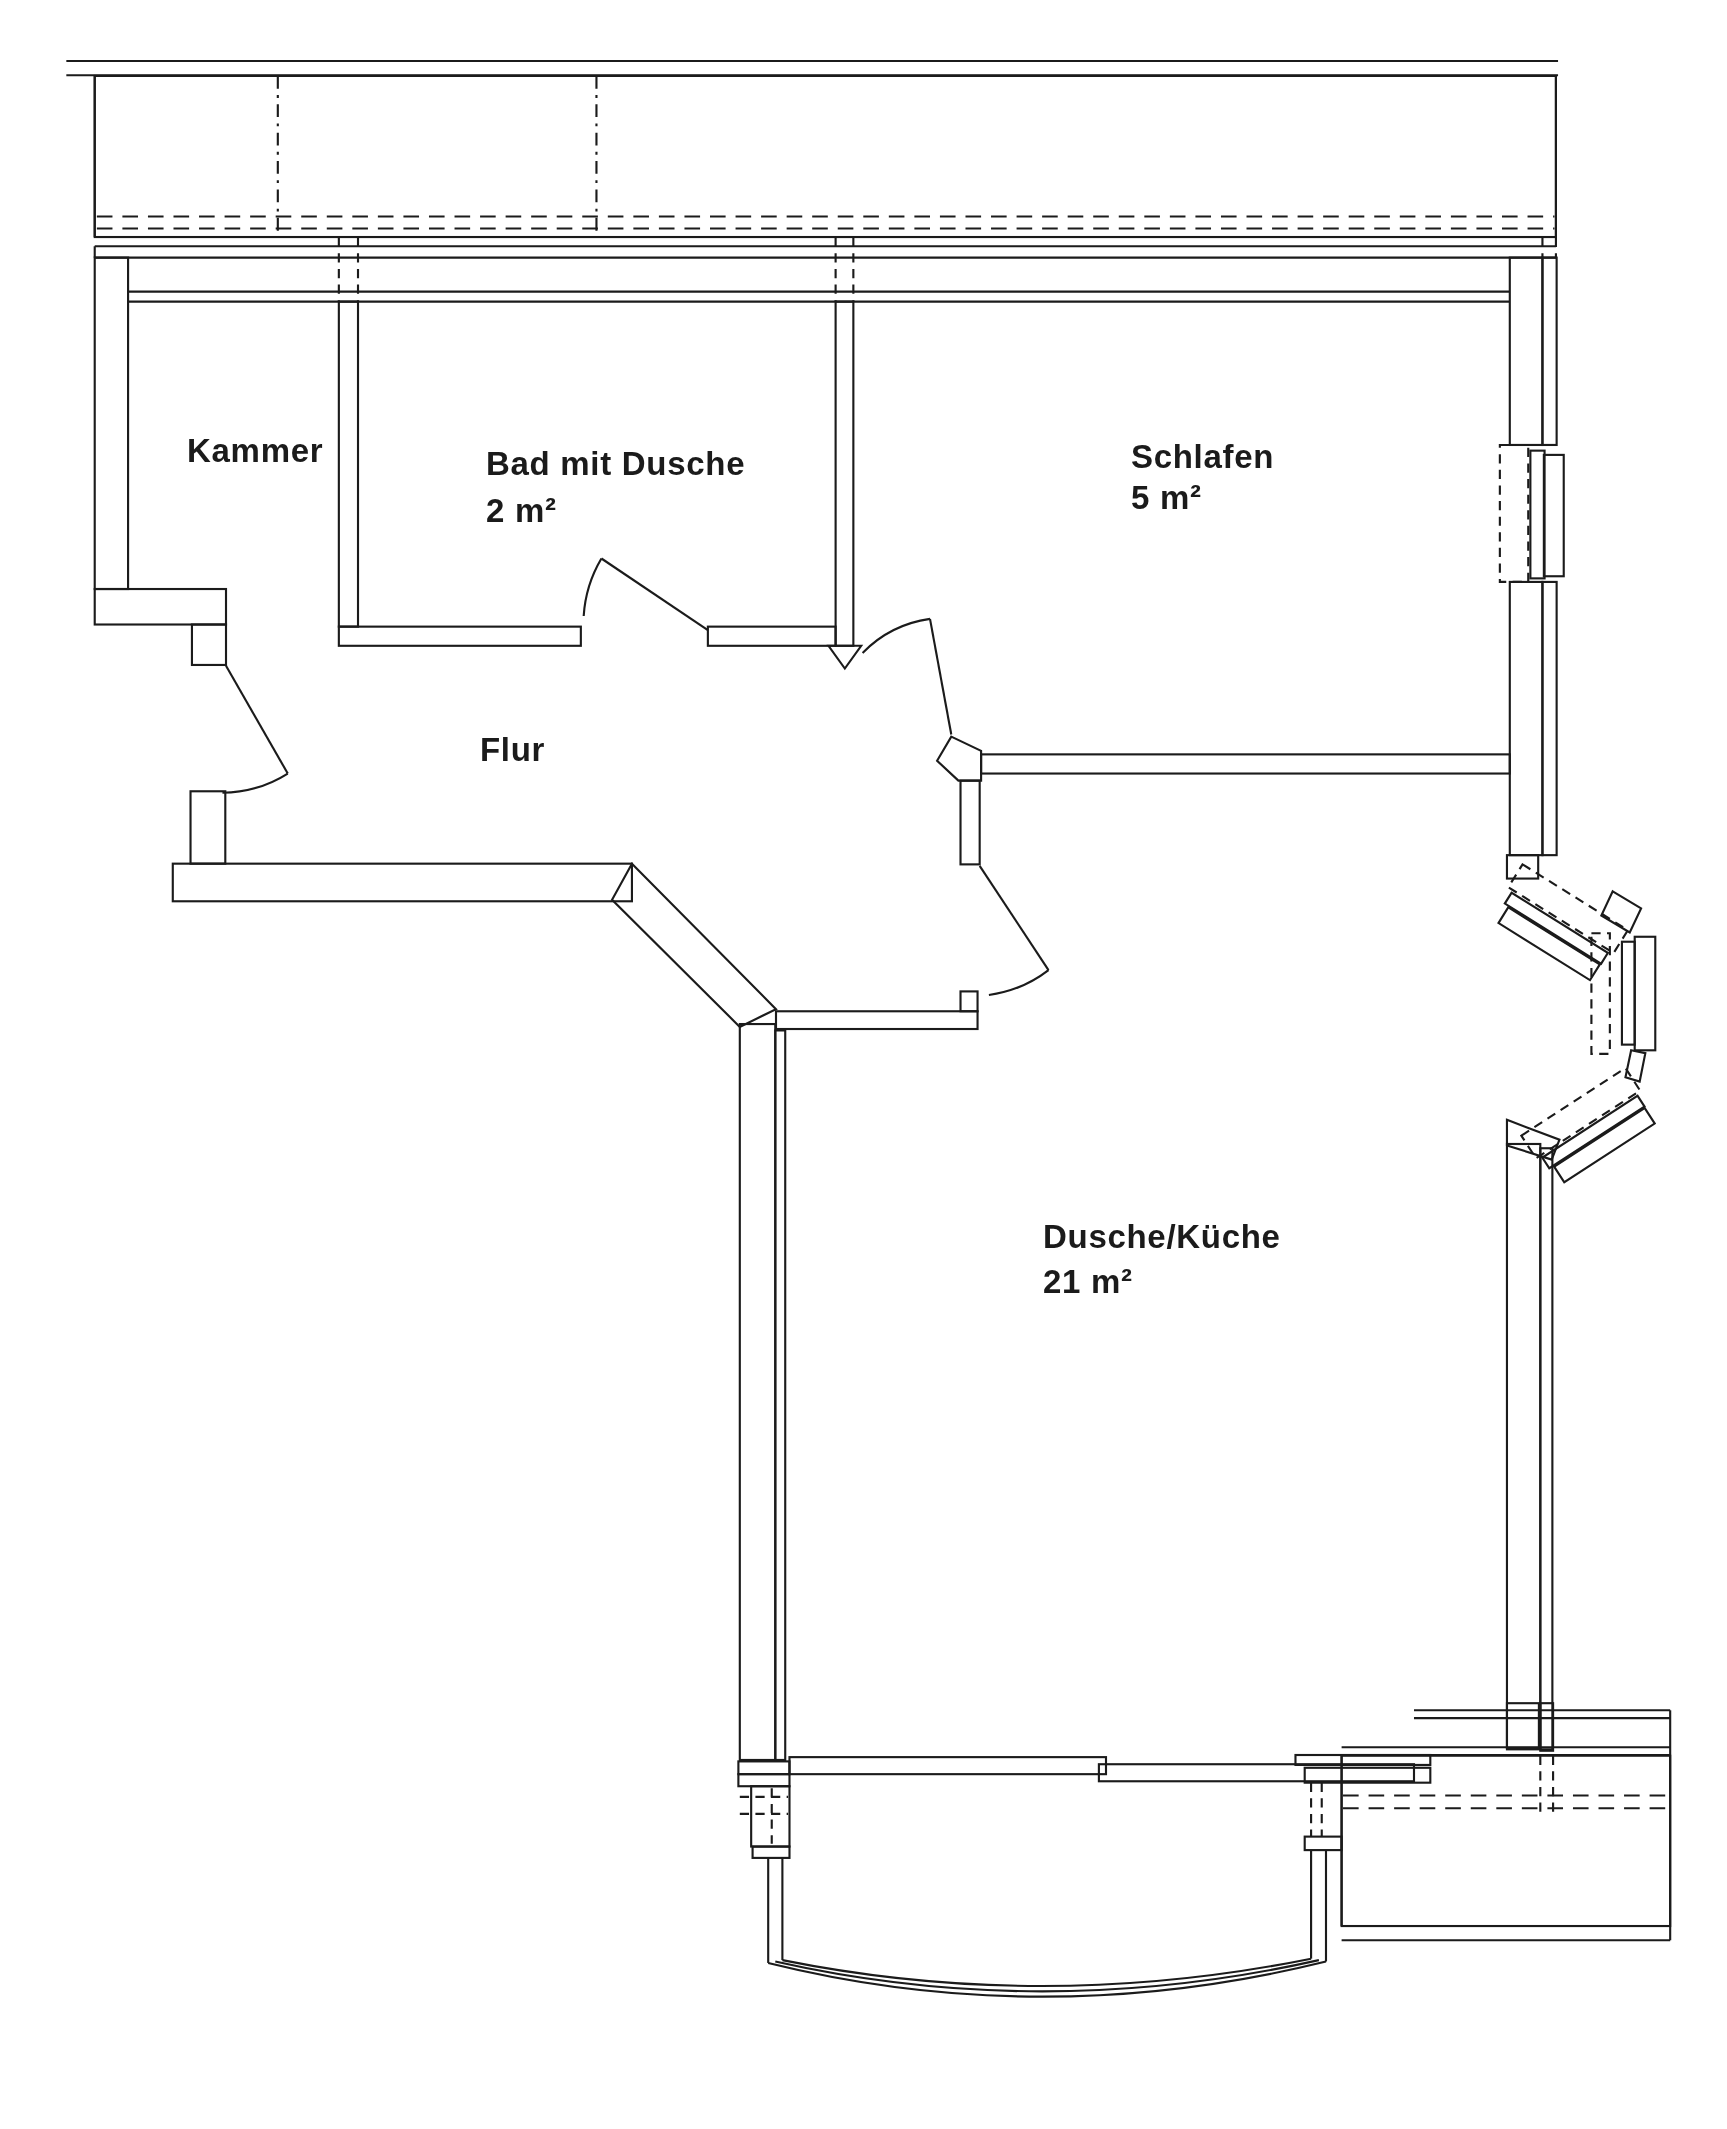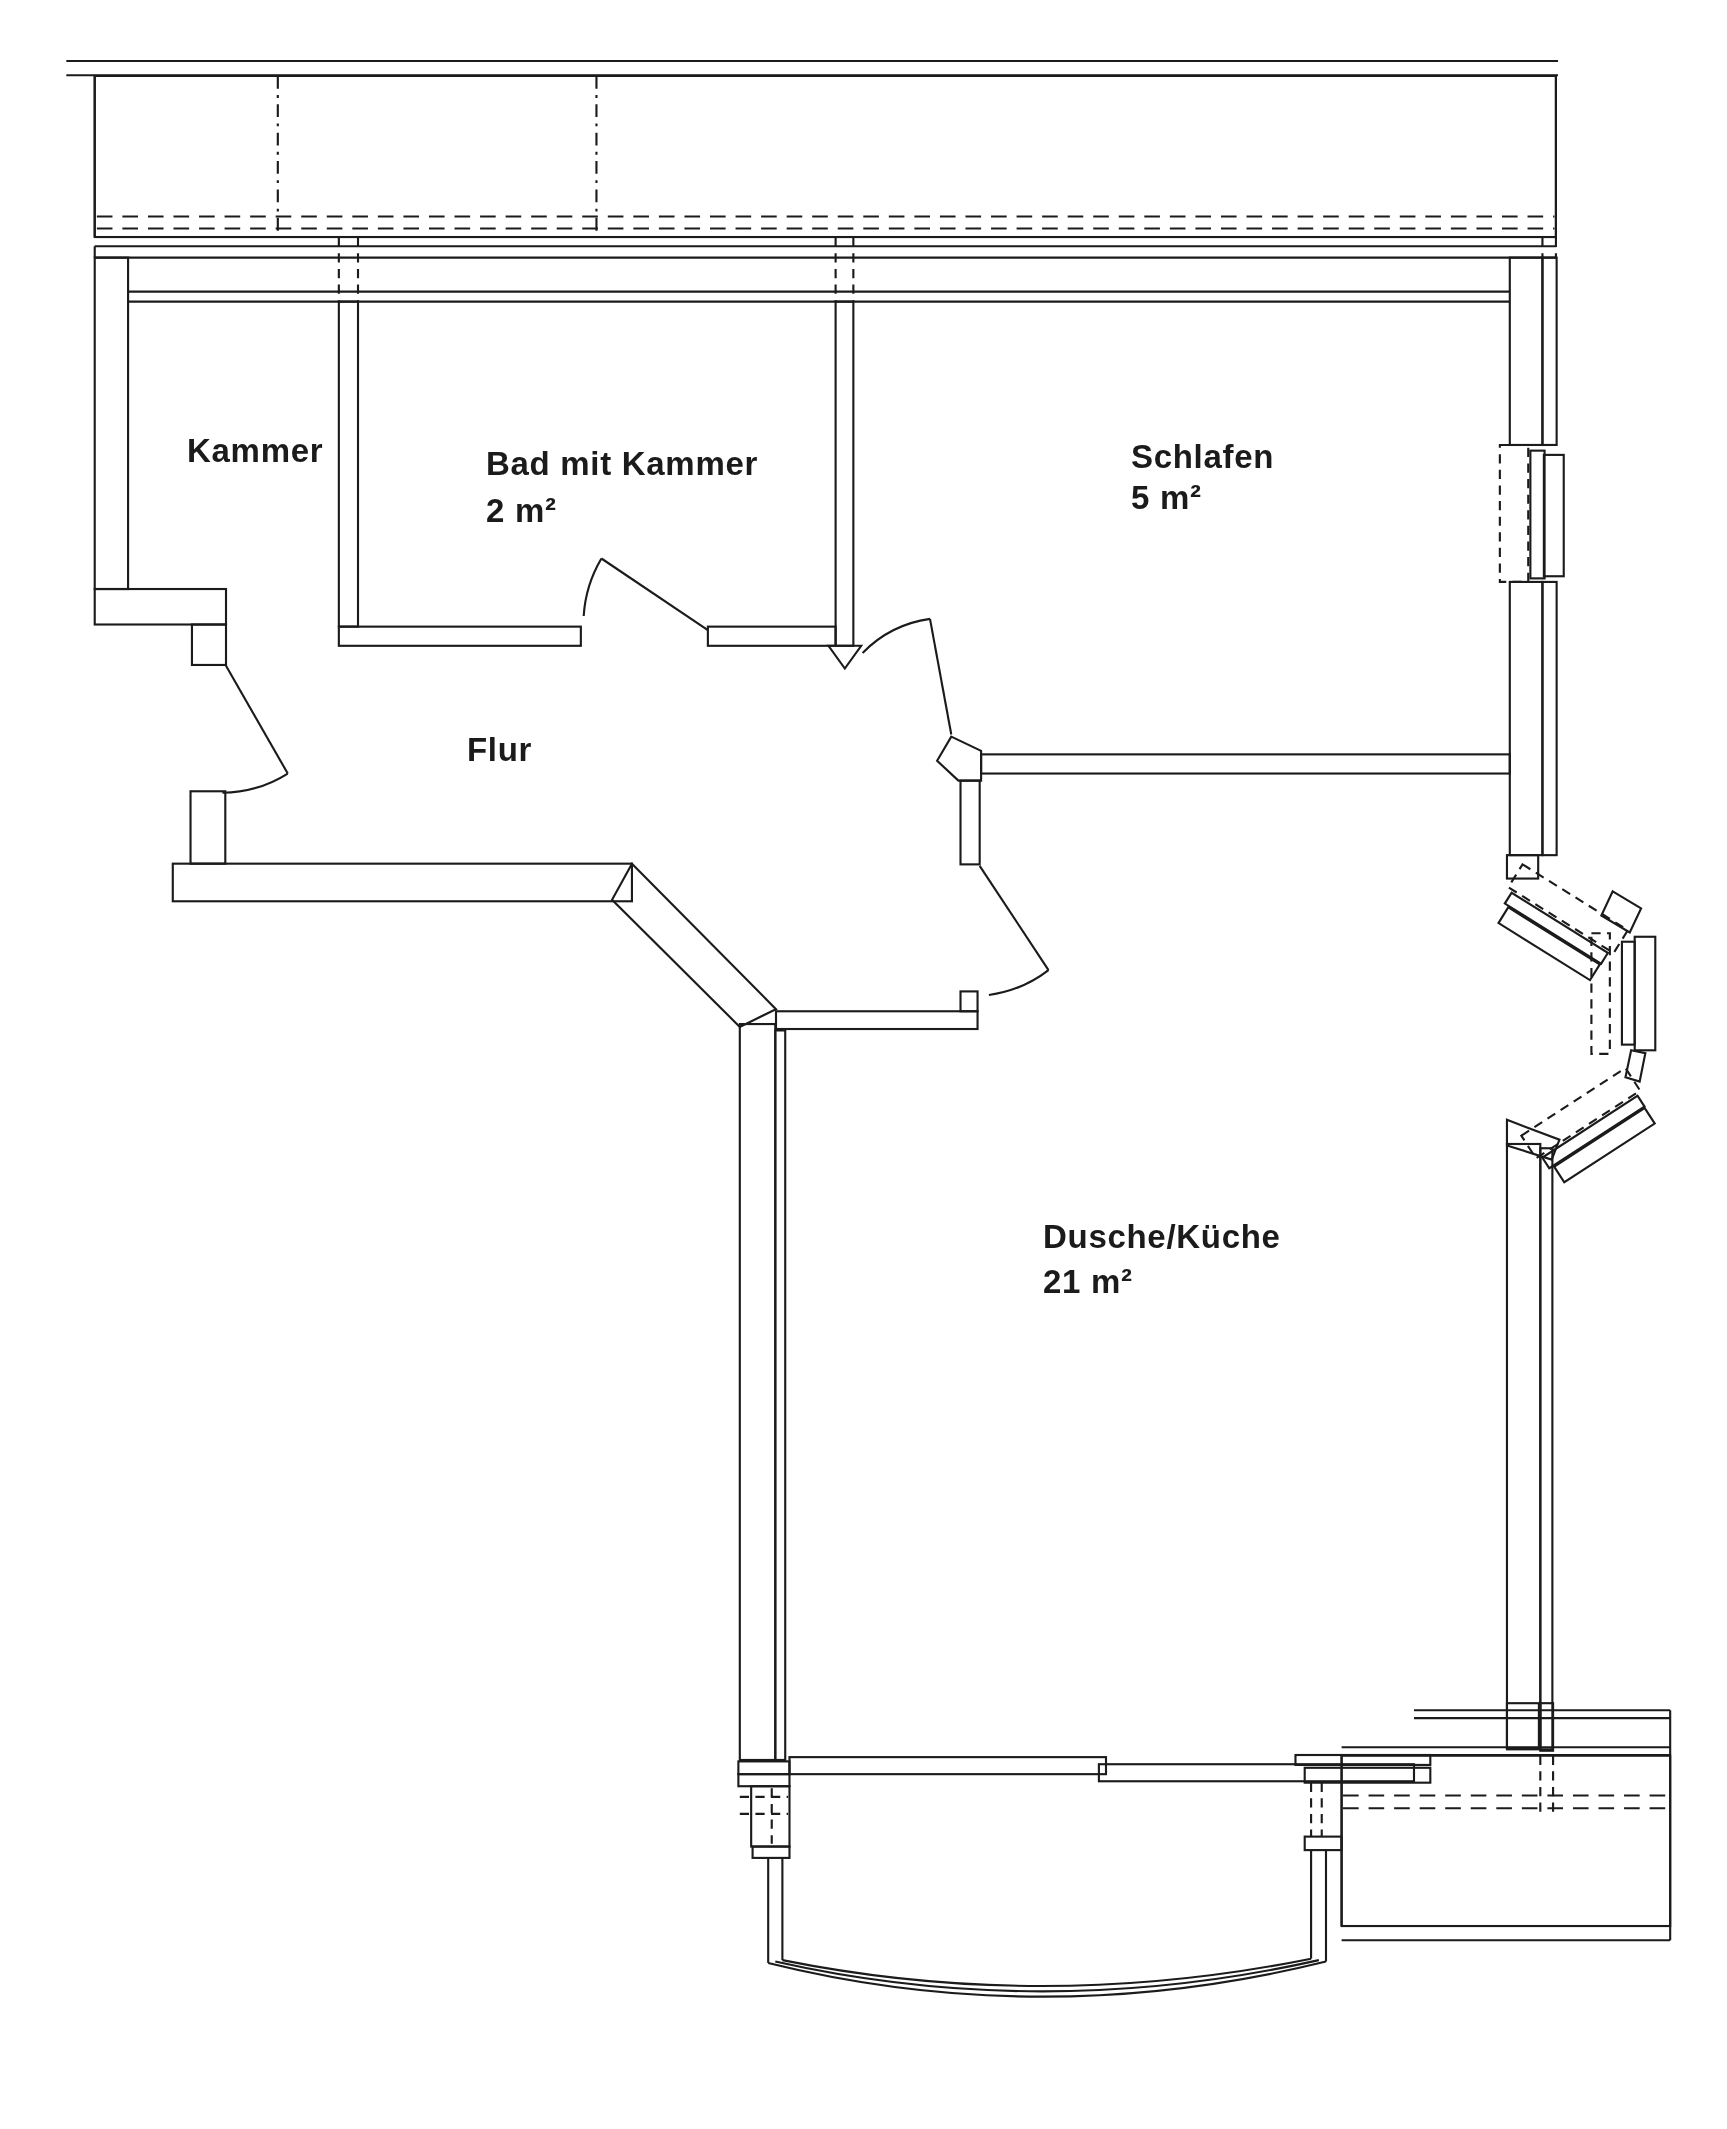--- a/index.html
+++ b/index.html
@@ -216,24 +216,24 @@
     <line x1="1847" y1="2607" x2="1847" y2="2760"></line>
     <line x1="1868" y1="2607" x2="1868" y2="2764"></line>
     <path d="M1082 2766 Q1470 2862 1868 2764"></path>
     <path d="M1092 2764 Q1470 2849 1858 2762"></path>
     <path d="M1102 2762 Q1470 2836 1847 2760"></path>
   </g>
 </svg>
 
   <div class="lbl" style="left:187px;top:433px"><span>Kammer</span></div>
 
-  <div class="lbl" style="left:486px;top:446px"><span>Bad mit Kammer</span></div>
+  <div class="lbl" style="left:486px;top:446px"><span>Bad mit Dusche</span></div>
   <div class="lbl" style="left:486px;top:493px"><span>2 m²</span></div>
 
   <div class="lbl" style="left:1131px;top:439px"><span>Schlafen</span></div>
   <div class="lbl" style="left:1131px;top:480px"><span>5 m²</span></div>
 
-  <div class="lbl" style="left:467px;top:732px"><span>Flur</span></div>
+  <div class="lbl" style="left:480px;top:732px"><span>Flur</span></div>
 
   <div class="lbl" style="left:1043px;top:1219px"><span>Dusche/Küche</span></div>
   <div class="lbl" style="left:1043px;top:1264px"><span>21 m²</span></div>
 </div>
 
 
 </body></html>

